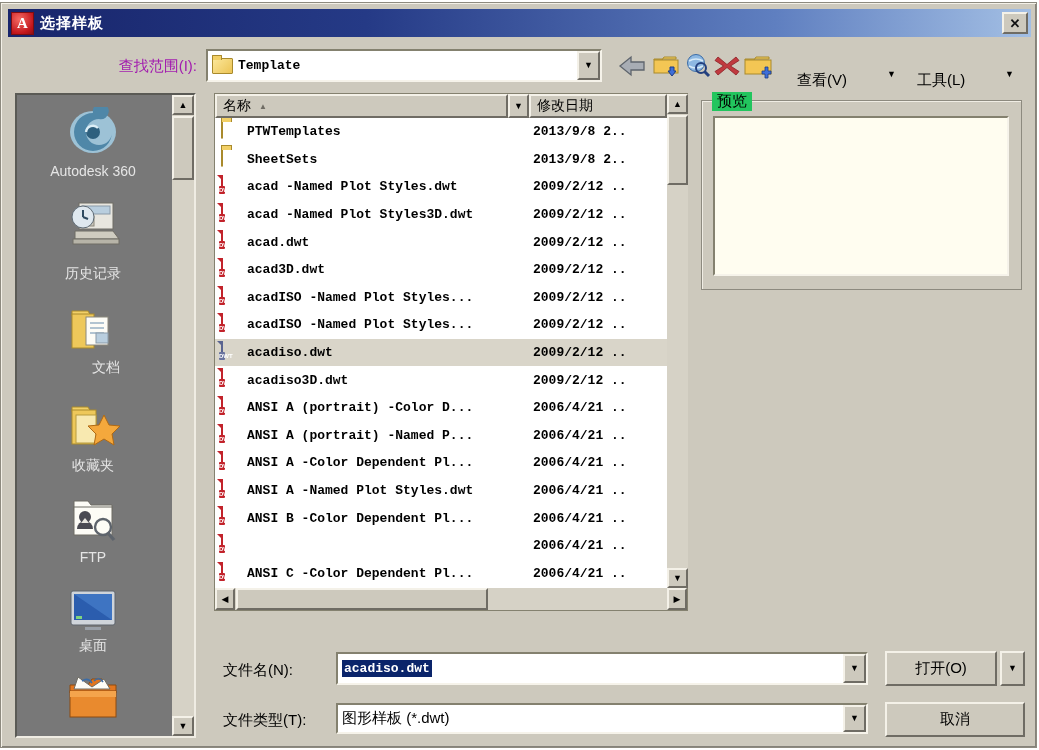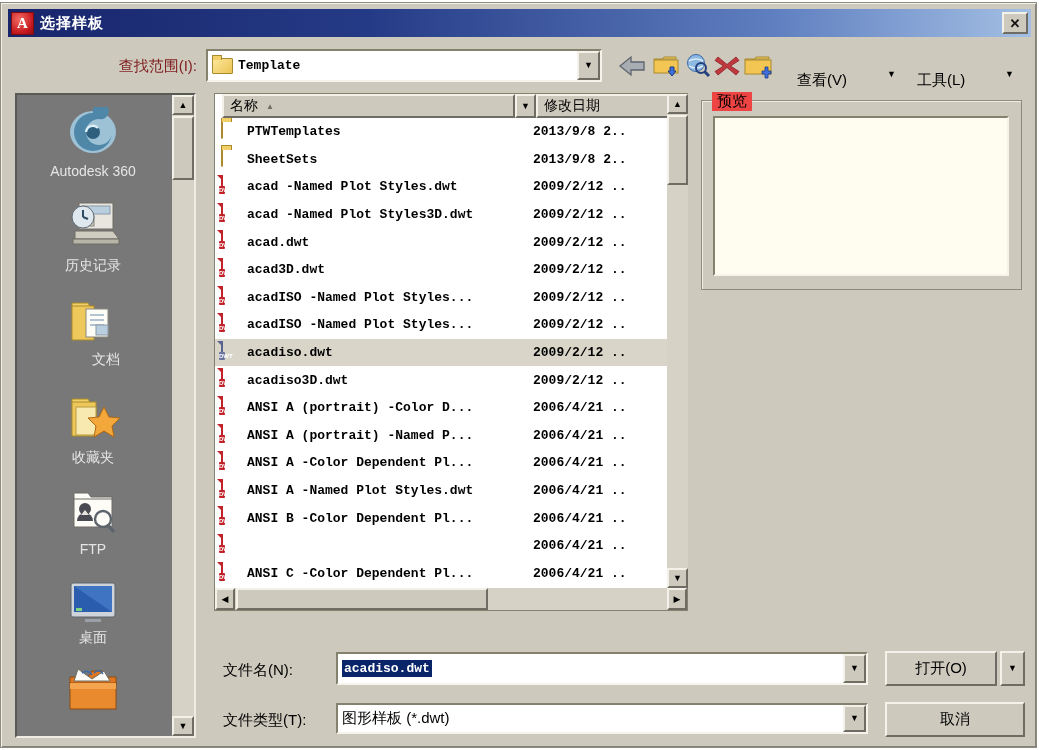--- a/index.html
+++ b/index.html
@@ -44,21 +44,21 @@
     box-sizing:border-box;
   }
   .sunken{
     background:#ffffff;
     border-top:2px solid #84816f;border-left:2px solid #84816f;
     border-bottom:2px solid #f6f3ea;border-right:2px solid #f6f3ea;
     box-sizing:border-box;
   }
   .caret{font-size:9px;line-height:1;color:#000;}
   
-  .lookin-label{position:absolute;left:60px;top:54px;width:136px;text-align:right;font-size:15px;color:#7f1d1d;}
+  .lookin-label{position:absolute;left:60px;top:54px;width:136px;text-align:right;font-size:15px;color:#a21caf;}
   .lookin-combo{position:absolute;left:205px;top:46px;width:396px;height:33px;display:flex;align-items:center;}
   .lookin-combo .field{flex:1;height:100%;display:flex;align-items:center;padding-left:4px;gap:5px;overflow:hidden;}
   .lookin-combo .drop{width:23px;height:100%;display:flex;align-items:center;justify-content:center;}
   .mono{font-family:"Liberation Mono","DejaVu Sans Mono",monospace;font-size:13px;font-weight:700;color:#000;}
   
   .folder{position:relative;width:19px;height:14px;background:linear-gradient(135deg,#fbe79a,#ecc455);border:1px solid #a98a2c;border-radius:1px;flex:0 0 auto;}
   .folder::before{content:"";position:absolute;left:-1px;top:-4px;width:8px;height:4px;background:#f2d067;border:1px solid #a98a2c;border-bottom:none;border-radius:1px 1px 0 0;}
   
   .tool{position:absolute;top:48px;width:30px;height:30px;display:flex;align-items:center;justify-content:center;}
   .tool svg{display:block;}
@@ -74,21 +74,21 @@
   }
   .side-items{position:absolute;left:0;top:0;width:152px;height:100%;display:flex;flex-direction:column;align-items:center;overflow:hidden;}
   .side-item{display:flex;flex-direction:column;align-items:center;flex:0 0 auto;cursor:default;}
   .side-label{color:#e5e5e5;font-size:14px;margin-top:4px;white-space:nowrap;}
   .sb-scroll{position:absolute;right:0;top:0;width:22px;height:100%;background:#d6d2c6;}
   .scroll-btn{position:absolute;left:0;width:100%;height:20px;display:flex;align-items:center;justify-content:center;}
   .scroll-thumb{position:absolute;left:0;width:100%;}
   
   .filelist{position:absolute;left:213px;top:90px;width:474px;height:518px;background:#fff;
     border:1px solid #84816f;box-sizing:border-box;}
-  .fl-header{position:absolute;left:0;top:0;height:30px;display:flex;padding-left:7px;}
+  .fl-header{position:absolute;left:0;top:0;height:30px;display:flex;}
   .hdr-cell{height:24px;display:flex;align-items:center;padding:0 6px;font-size:14px;color:#000;box-sizing:border-box;}
   .hdr-name{width:293px;}
   .hdr-filter{width:21px;justify-content:center;padding:0;}
   .hdr-date{width:138px;}
   .sort-glyph{font-size:8px;color:#6f6c64;margin-left:8px;}
   .rows{position:absolute;left:0;top:24px;width:452px;height:470px;background:#fff;overflow:hidden;}
   .row{position:relative;height:27.6px;display:flex;align-items:center;}
   .row.selected{background:#d9d5c9;}
   .row .ric{position:absolute;left:6px;top:3px;}
   .row .rname{margin-left:32px;white-space:nowrap;}
@@ -104,21 +104,21 @@
   
   .lfolder{position:relative;width:20px;height:15px;background:linear-gradient(135deg,#fbe79a,#ecc455);border:1px solid #a98a2c;border-radius:1px;margin-top:3px;}
   .lfolder::before{content:"";position:absolute;left:-1px;top:-4px;width:9px;height:4px;background:#f2d067;border:1px solid #a98a2c;border-bottom:none;}
   
   .fl-vscroll{position:absolute;left:452px;top:0;width:21px;height:494px;background:#d6d2c6;}
   .fl-hscroll{position:absolute;left:0;top:494px;width:472px;height:22px;background:#d6d2c6;}
   .hbtn{position:absolute;top:0;height:22px;width:20px;display:flex;align-items:center;justify-content:center;}
   
   .preview-group{position:absolute;left:700px;top:97px;width:321px;height:190px;
     border:1px solid #8d8a7f;box-shadow:inset 1px 1px 0 #f0ede4;box-sizing:border-box;}
-  .preview-legend{position:absolute;left:10px;top:-9px;background:#ef4444;padding:0 5px;font-size:15px;color:#000;}
+  .preview-legend{position:absolute;left:10px;top:-9px;background:#22c55e;padding:0 5px;font-size:15px;color:#000;}
   .preview-box{position:absolute;left:11px;top:15px;width:296px;height:160px;background:#fffdf0;
     border-top:2px solid #84816f;border-left:2px solid #84816f;border-bottom:2px solid #f6f3ea;border-right:2px solid #f6f3ea;box-sizing:border-box;}
   
   .fld-label{position:absolute;font-size:15px;color:#000;}
   .combo{position:absolute;display:flex;align-items:center;}
   .combo .field{flex:1;height:100%;display:flex;align-items:center;padding-left:4px;overflow:hidden;}
   .combo .drop{width:23px;height:100%;display:flex;align-items:center;justify-content:center;}
   .sel-text{background:#0a246a;color:#fff;padding:1px 2px;}
   .btn{position:absolute;display:flex;align-items:center;justify-content:center;font-size:15px;color:#000;cursor:default;text-align:center;}
 </style>
@@ -189,21 +189,21 @@
       <div class="side-item" style="margin-top:12px;">
         <svg width="58" height="52" viewBox="0 0 58 52">
           <ellipse cx="29" cy="25" rx="23" ry="21" fill="#9dc2d6"></ellipse>
           <path d="M29 6 a19 19 0 1 0 19 19 a13 13 0 1 1 -13 -13 a8 8 0 1 0 -6 -6z" fill="#4f87a8"></path>
           <circle cx="29" cy="25" r="7" fill="#2e607e"></circle>
           <path d="M22 25 a7 7 0 0 1 12 -4" stroke="#dceef6" stroke-width="2.4" fill="none"></path>
         </svg>
         <div class="side-label">Autodesk 360</div>
       </div>
 
-      <div class="side-item" style="margin-top:18px;">
+      <div class="side-item" style="margin-top:18px;gap:8px;">
         <svg width="56" height="56" viewBox="0 0 56 56">
           <rect x="14" y="6" width="34" height="26" fill="#e8e6df" stroke="#6f6c64"></rect>
           <rect x="17" y="9" width="28" height="8" fill="#b9cede" stroke="#8a9aa8"></rect>
           <rect x="17" y="19" width="12" height="10" fill="#c9c6ba" stroke="#8a877c"></rect>
           <circle cx="18" cy="20" r="11" fill="#dfe8ef" stroke="#5e6a74"></circle>
           <line x1="18" y1="20" x2="18" y2="13" stroke="#2e4a60" stroke-width="2"></line>
           <line x1="18" y1="20" x2="23" y2="22" stroke="#2e4a60" stroke-width="2"></line>
           <path d="M10 34 h38 l6 8 h-44 z" fill="#cfccc0" stroke="#6f6c64"></path>
           <rect x="8" y="42" width="46" height="5" fill="#b7b4a8" stroke="#6f6c64"></rect>
         </svg>

